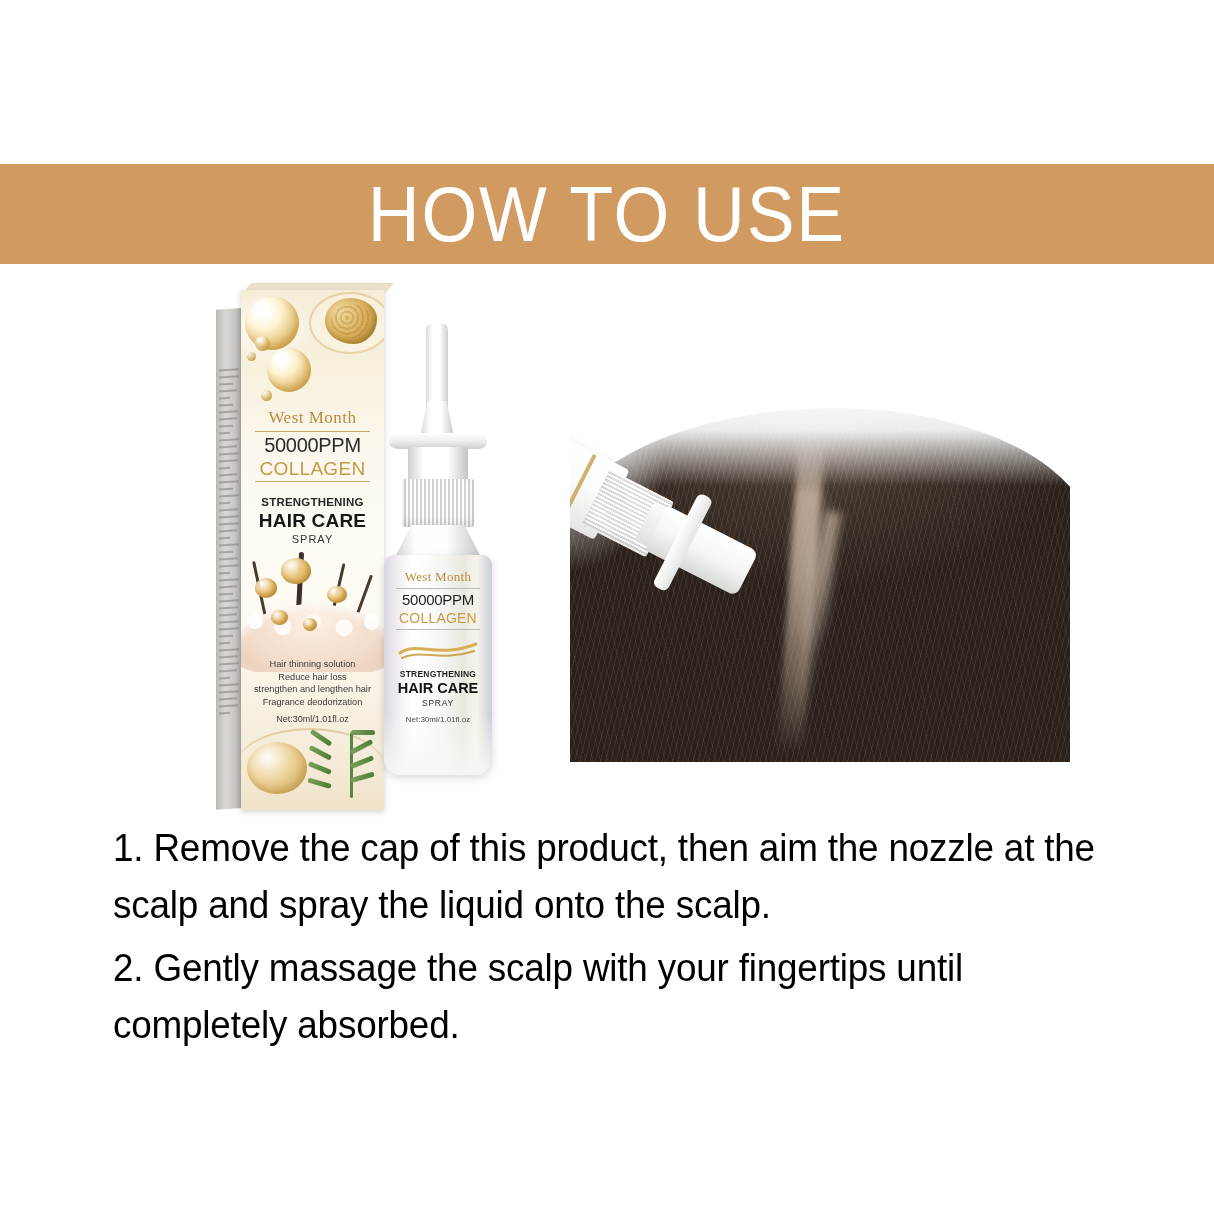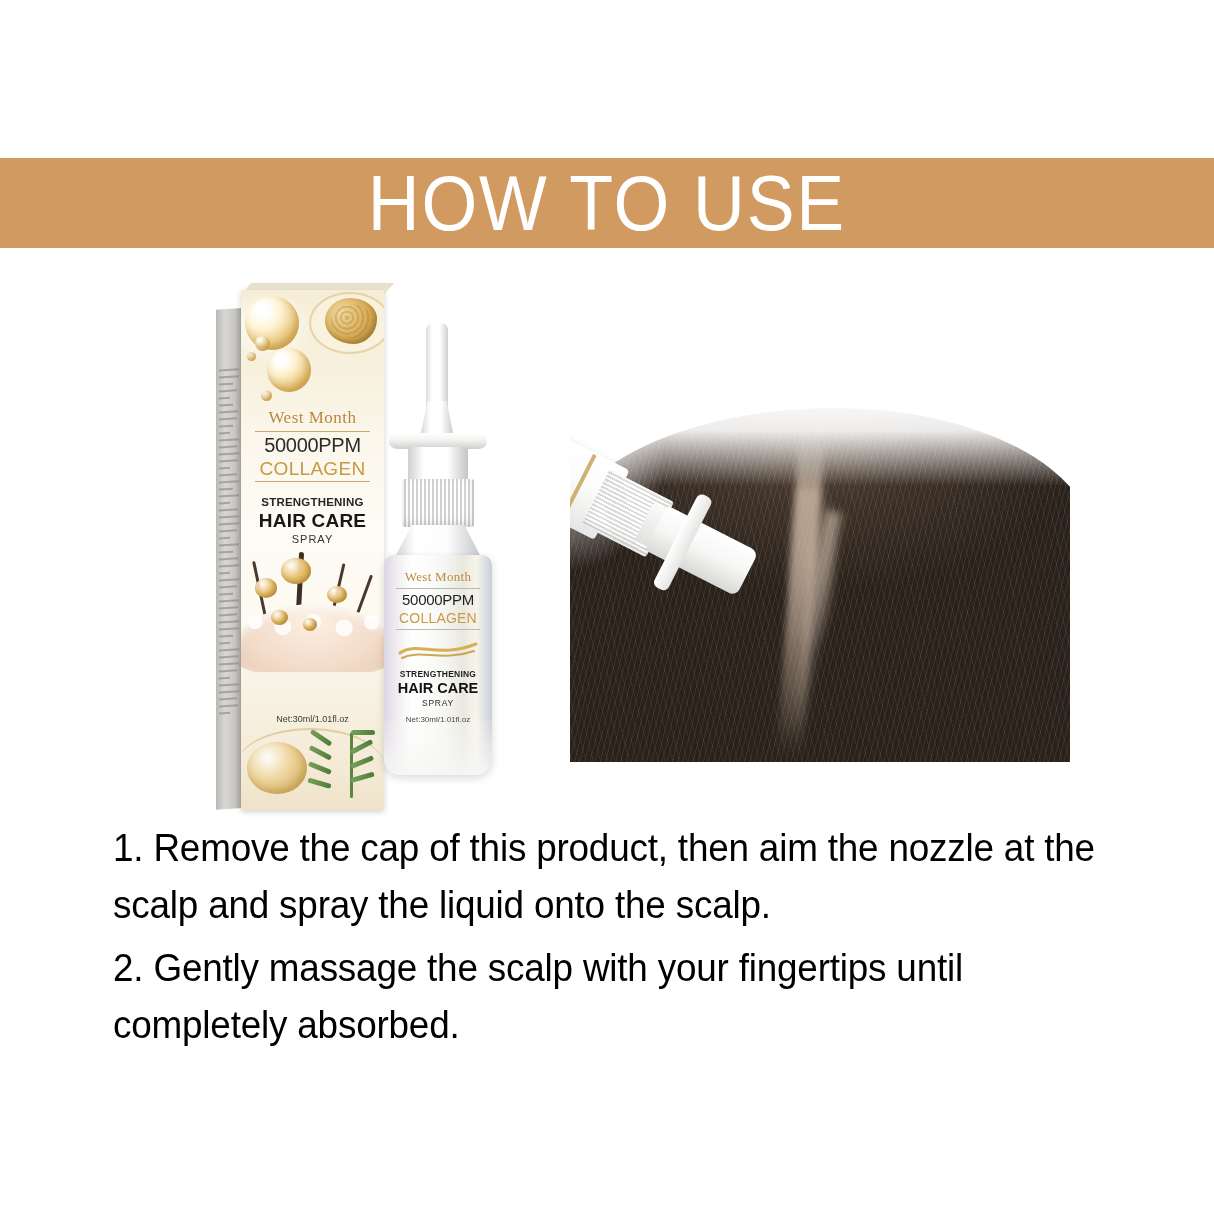--- a/index.html
+++ b/index.html
@@ -6,21 +6,21 @@
   html,body { width:1214px; height:1214px; }
   body {
     background:#ffffff;
     font-family:"Liberation Sans", sans-serif;
     position:relative;
     overflow:hidden;
   }
 
   
   .banner {
-    position:absolute; left:0; top:158px; width:1214px; height:90px;
+    position:absolute; left:0; top:164px; width:1214px; height:100px;
     background:#d19a61;
     display:flex; align-items:center; justify-content:center;
   }
   .banner-title {
     color:#ffffff;
     font-size:78px;
     font-weight:400;
     letter-spacing:2px;
     line-height:1;
     font-family:"Liberation Sans", sans-serif;
@@ -501,20 +501,26 @@
         <div class="hairstrand hs3"></div>
         <div class="hairstrand hs4"></div>
         <div class="skin"></div>
         <div class="drop d1"></div>
         <div class="drop d2"></div>
         <div class="drop d3"></div>
         <div class="drop d4"></div>
         <div class="drop d5"></div>
       </div>
 
+      <div class="benefits">
+        <div>Hair thinning solution</div>
+        <div>Reduce hair loss</div>
+        <div>strengthen and lengthen hair</div>
+        <div>Fragrance deodorization</div>
+      </div>
       <div class="box-net">Net:30ml/1.01fl.oz</div>
 
       <div class="bottom-arc"></div>
       <div class="bottom-drop"></div>
       <div class="sprig">
         <div class="sprig-stem"></div>
         <i></i>
           <i></i>
           <i></i>
           <i></i>

